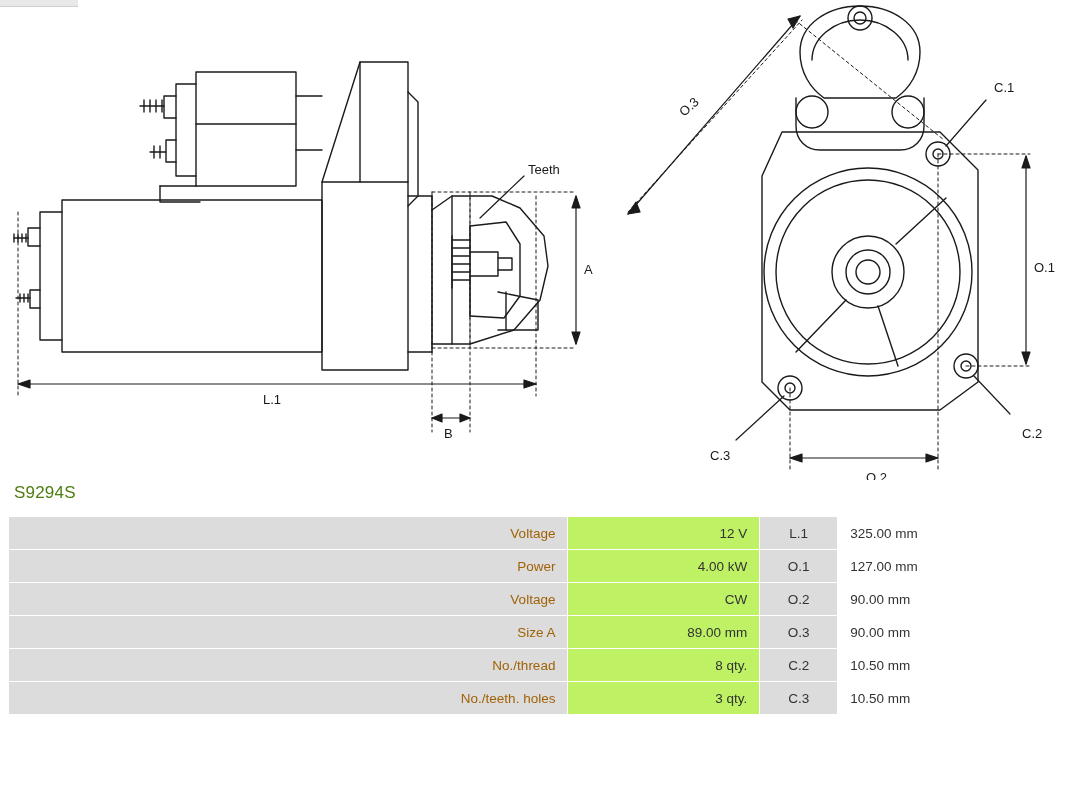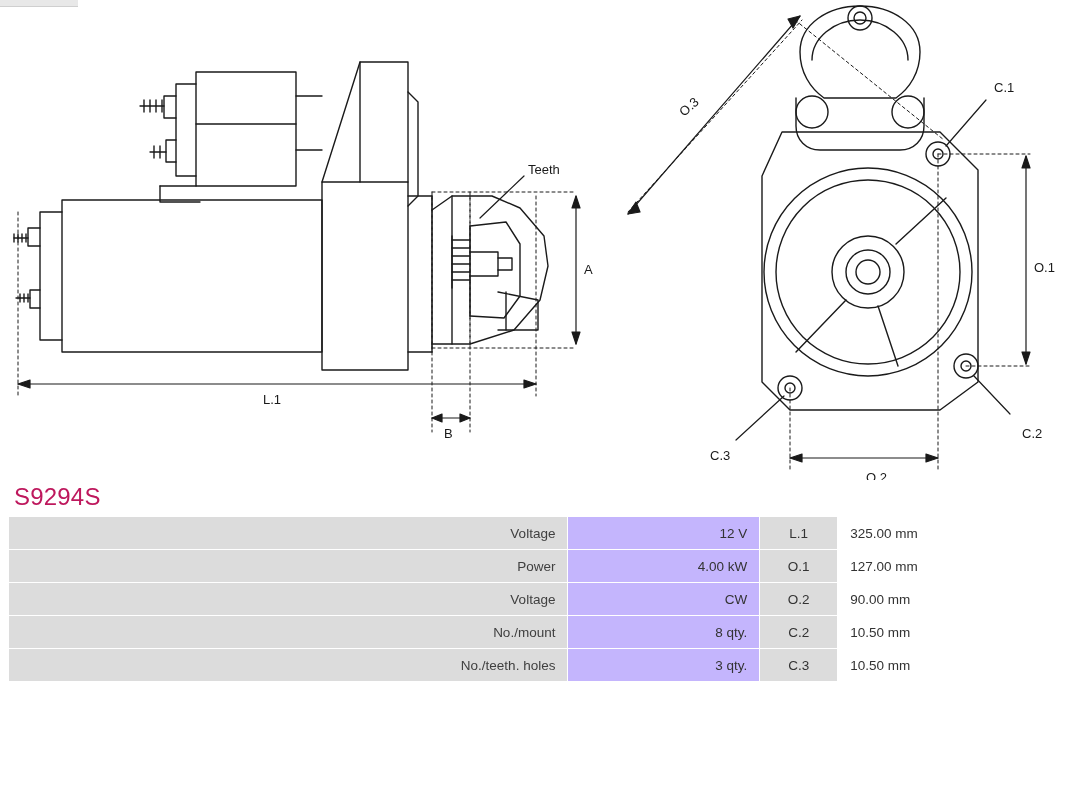--- a/index.html
+++ b/index.html
@@ -27,22 +27,22 @@
     font-family: "Liberation Sans", sans-serif;
     font-size: 13px;
     fill: #1a1a1a;
   }
 
   
   #part-number {
     position: absolute;
     left: 14px;
     top: 483px;
-    font-size: 24px;
-    color: #be185d;
+    font-size: 17px;
+    color: #4d7c0f;
     font-family: "Liberation Sans", sans-serif;
     letter-spacing: 0.2px;
   }
 
   
   #spec-table {
     position: absolute;
     left: 8px;
     top: 516px;
     width: 1064px;
@@ -53,24 +53,24 @@
   #spec-table td {
     border: 1px solid #ffffff;
     height: 33px;
     padding: 0 12px;
     vertical-align: middle;
   }
   td.lbl {
     background: #dcdcdc;
     text-align: right;
     width: 560px;
-    color: #404040;
+    color: #a16207;
   }
   td.val {
-    background: #c4b5fd;
+    background: #bef264;
     text-align: right;
     width: 192px;
     border-left: 1px solid #dcdcdc;
     border-right: 1px solid #dcdcdc;
     border-top: 1px solid #ffffff;
     border-bottom: 1px solid #ffffff;
   }
   td.lbl2 {
     background: #dcdcdc;
     text-align: center;
@@ -300,21 +300,27 @@
         <td class="lbl2">O.1</td>
         <td class="val2">127.00 mm</td>
       </tr>
       <tr>
         <td class="lbl">Voltage</td>
         <td class="val">CW</td>
         <td class="lbl2">O.2</td>
         <td class="val2">90.00 mm</td>
       </tr>
       <tr>
-        <td class="lbl">No./mount</td>
+        <td class="lbl">Size A</td>
+        <td class="val">89.00 mm</td>
+        <td class="lbl2">O.3</td>
+        <td class="val2">90.00 mm</td>
+      </tr>
+      <tr>
+        <td class="lbl">No./thread</td>
         <td class="val">8 qty.</td>
         <td class="lbl2">C.2</td>
         <td class="val2">10.50 mm</td>
       </tr>
       <tr>
         <td class="lbl">No./teeth. holes</td>
         <td class="val">3 qty.</td>
         <td class="lbl2">C.3</td>
         <td class="val2">10.50 mm</td>
       </tr>

